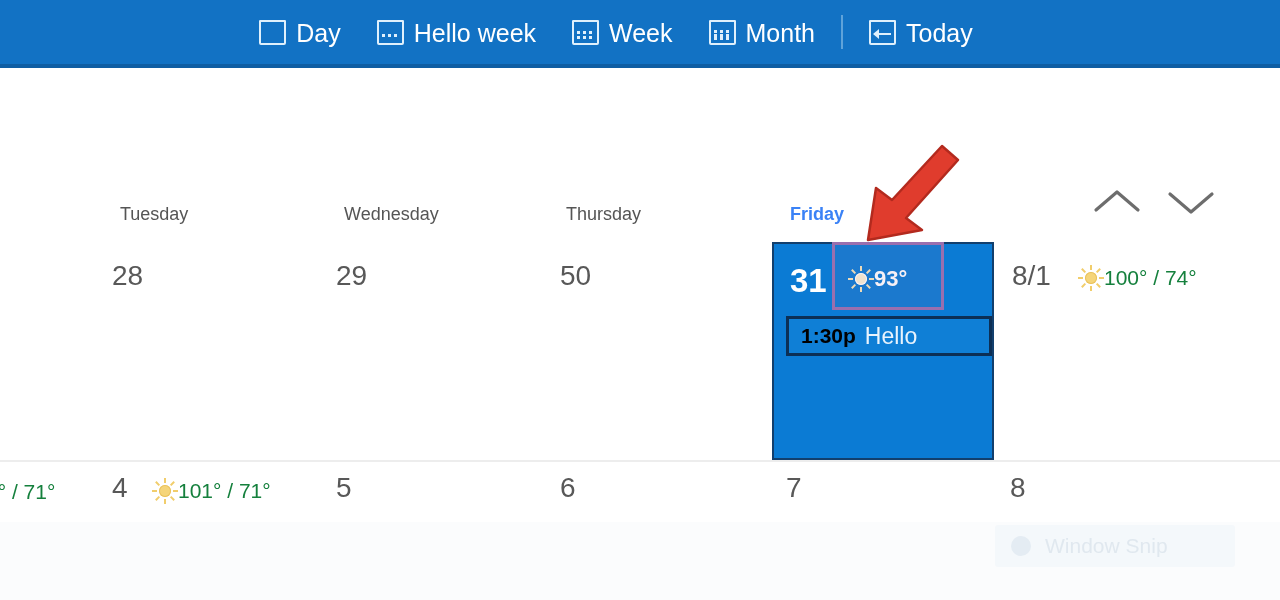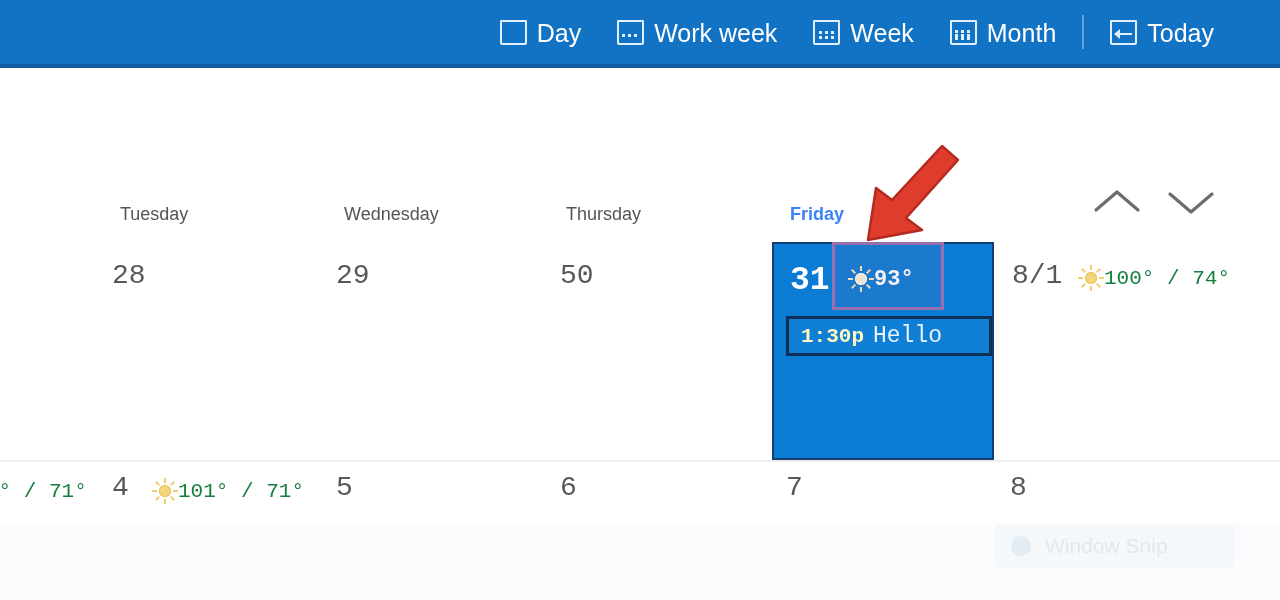--- a/index.html
+++ b/index.html
@@ -19,21 +19,21 @@
   #ribbon {
     position: absolute;
     left: 0; top: 0;
     width: 1280px;
     height: 68px;
     background: #1272C4;
     border-bottom: 4px solid #0f5ea3;
     box-sizing: border-box;
     display: flex;
     align-items: center;
-    justify-content: flex-end;
+    justify-content: center;
     padding-right: 48px;
   }
   .ribbon-btn {
     display: flex;
     align-items: center;
     gap: 10px;
     color: #ffffff;
     font-size: 25px;
     line-height: 1;
     padding: 4px 18px;
@@ -137,21 +137,20 @@
   }
   .wd.sel { color: #3b82f6; font-weight: bold; }
 
   
   #grid {
     position: absolute;
     left: 0; top: 242px;
     width: 1280px;
     height: 280px;
     background: #ffffff;
-    font-family: Liberation Mono, monospace;
   }
   .rowline {
     position: absolute;
     left: 0; width: 1280px;
     height: 2px;
     background: #ededed;
   }
   .cell {
     position: absolute;
     box-sizing: border-box;
@@ -244,21 +243,21 @@
     background: #0f7fd6;
     border: 3px solid #0c2f55;
     box-sizing: border-box;
     display: flex;
     align-items: center;
     gap: 9px;
     padding-left: 12px;
     cursor: pointer;
   }
   #event .etime {
-    color: #fef9c3;
+    color: #000000;
     font-weight: bold;
     font-size: 21px;
   }
   #event .etitle {
     color: #e8f3fd;
     font-size: 23px;
   }
 
   
   #arrow {
@@ -310,21 +309,21 @@
       </span>
     <span class="lbl">Day</span>
   </div>
 
   <div class="ribbon-btn">
     <span class="cal-ico dots">
         <span class="rows">
           <i></i>
         </span>
       </span>
-    <span class="lbl">Work week</span>
+    <span class="lbl">Hello week</span>
   </div>
 
   <div class="ribbon-btn">
     <span class="cal-ico dots">
         <span class="rows">
           <i></i>
           <i></i>
         </span>
       </span>
     <span class="lbl">Week</span>

